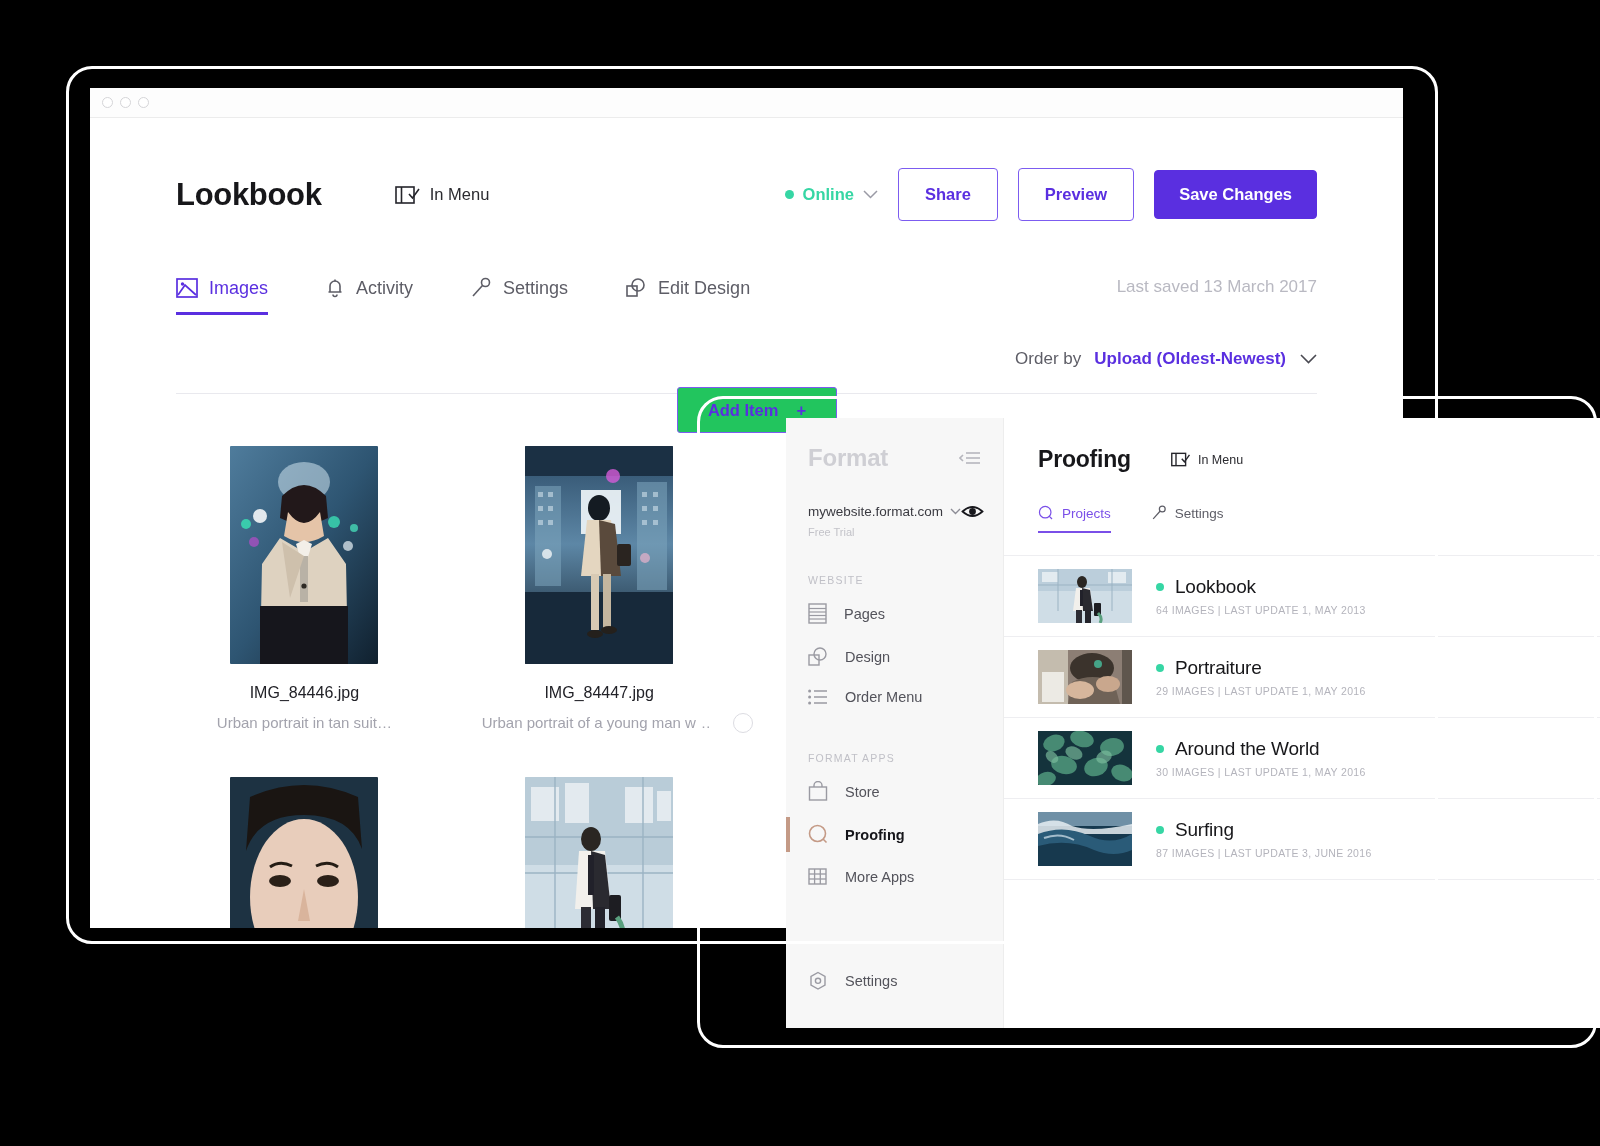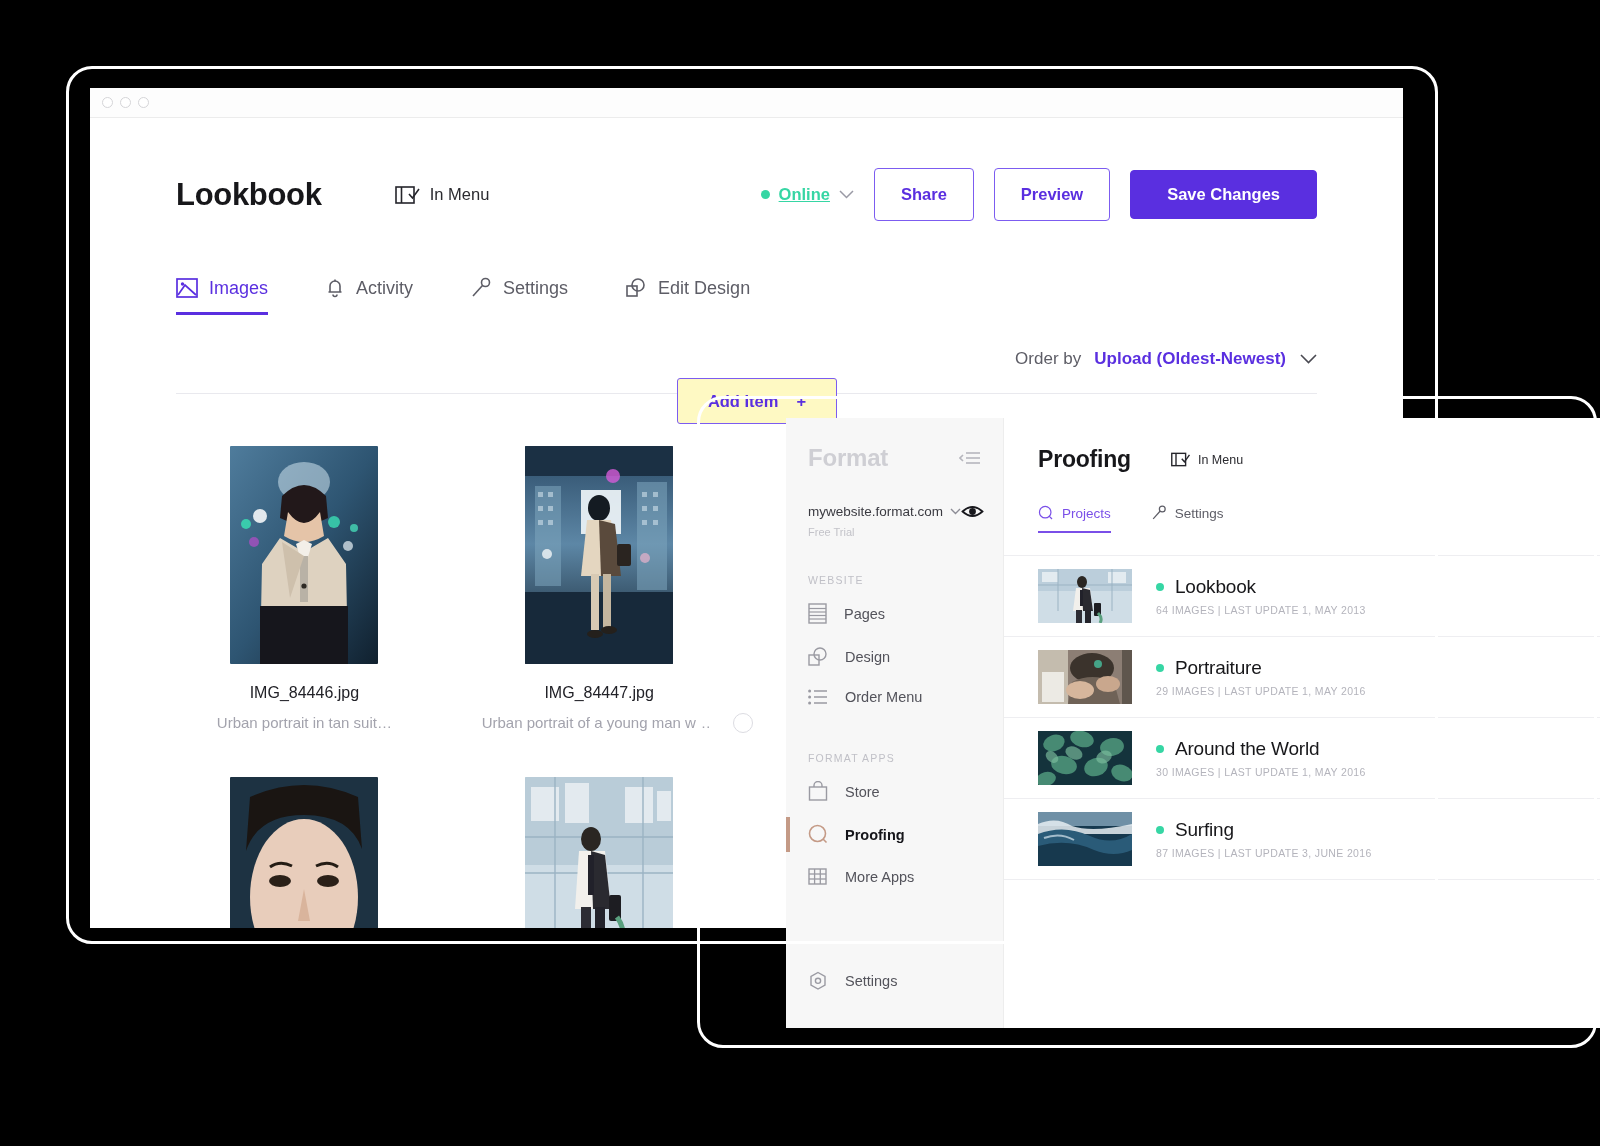--- a/index.html
+++ b/index.html
@@ -47,31 +47,31 @@
   .page { padding: 0 86px; }
 
   
   .app-header { display:flex; align-items:center; padding-top: 50px; }
   .app-title { font-size: 31px; font-weight: 700; color:#17171a; letter-spacing:-0.3px; }
   .inmenu { display:flex; align-items:center; gap:9px; margin-left: 73px; }
   .inmenu-label { font-size: 16.5px; color:#2b2b30; }
   .header-right { margin-left:auto; display:flex; align-items:center; gap:20px; }
   .status { display:flex; align-items:center; gap:9px; }
   .status-dot { width:9px; height:9px; border-radius:50%; background:#36d6a4; }
-  .status-text { font-size:16.5px; color:#36d6a4; font-weight:600;text-decoration:underline; }
+  .status-text { font-size:16.5px; color:#36d6a4; font-weight:600; }
   .chev { display:inline-block; }
 
   .btn {
     font-family:"Liberation Sans", sans-serif;
     font-size: 16.5px; font-weight:700;
     padding: 16px 26px; border-radius: 4px;
     background:#fff; cursor:pointer; white-space:nowrap;
   }
   .btn-outline { border: 1.6px solid #7c5cf0; color:#5a2fe0; }
-  .btn-solid { border:1.6px solid #5a2fe0; background:#5a2fe0; color:#fff; padding: 14px 36px; }
+  .btn-solid { border:1.6px solid #5a2fe0; background:#5a2fe0; color:#fff; padding: 14px 24px; }
 
   
   .tabs-row { display:flex; align-items:flex-end; margin-top: 56px; }
   .tab { display:flex; align-items:center; gap:11px; padding-bottom: 16px; margin-right: 57px; cursor:pointer; position:relative; }
   .tab-label { font-size: 18px; color:#5d5d66; }
   .tab.active .tab-label { color:#5a2fe0; }
   .tab.active::after {
     content:""; position:absolute; left:0; right:0; bottom:0; height:3px; background:#5a2fe0;
   }
   .lastsaved { margin-left:auto; font-size:17px; color:#b9b9c2; padding-bottom: 18px; }
@@ -88,23 +88,23 @@
   
   .grid { display:grid; grid-template-columns: repeat(4, 1fr); gap: 46px 38px; padding-top: 52px; }
   .cell { display:flex; flex-direction:column; align-items:center; }
   .thumb { width:148px; height:218px; border-radius:1px; overflow:hidden; position:relative; }
   .cap-name { margin-top:20px; font-size:16px; color:#222228; }
   .cap-desc { margin-top:12px; font-size:15px; color:#a3a3ad; text-align:center; max-width:235px;
               white-space:nowrap; overflow:hidden; text-overflow:ellipsis; }
 
   
   .add-item {
-    position:absolute; left: 677px; top: 378px;
+    position:absolute; left: 677px; top: 387px;
     width: 160px; height: 46px;
-    border: 1.6px solid #7c5cf0; background:#fef9c3;
+    border: 1.6px solid #7c5cf0; background:#22c55e;
     display:flex; align-items:center; justify-content:center; gap:18px;
     font-size:16.5px; font-weight:700; color:#5a2fe0;
     border-radius:3px; z-index: 30; cursor:pointer;
   }
   .loader-ring {
     position:absolute; left:733px; top:713px; width:20px; height:20px;
     border:1.8px solid #dcdce2; border-radius:50%; z-index:31;
   }
 
   
@@ -247,20 +247,21 @@
         <div class="tab">
           <span>
             <svg width="22" height="22" viewBox="0 0 22 22">
               <circle cx="13" cy="8" r="6" fill="none" stroke="#5d5d66" stroke-width="1.6"></circle>
               <rect x="2" y="9" width="10" height="10" fill="none" stroke="#5d5d66" stroke-width="1.6"></rect>
             </svg>
           </span>
           <span class="tab-label">Edit Design</span>
         </div>
 
+        <div class="lastsaved">Last saved 13 March 2017</div>
       </div>
 
       <div class="orderby-row">
         <div class="orderby-wrap">
           <span class="orderby-label">Order by</span>
           <span class="orderby-value">Upload (Oldest-Newest)</span>
           <span class="orderby-chev">
             <svg width="17" height="10" viewBox="0 0 17 10">
                 <path d="M1 1 L8.5 8.5 L16 1" fill="none" stroke="#4a4a52" stroke-width="1.6"></path>
               </svg>

